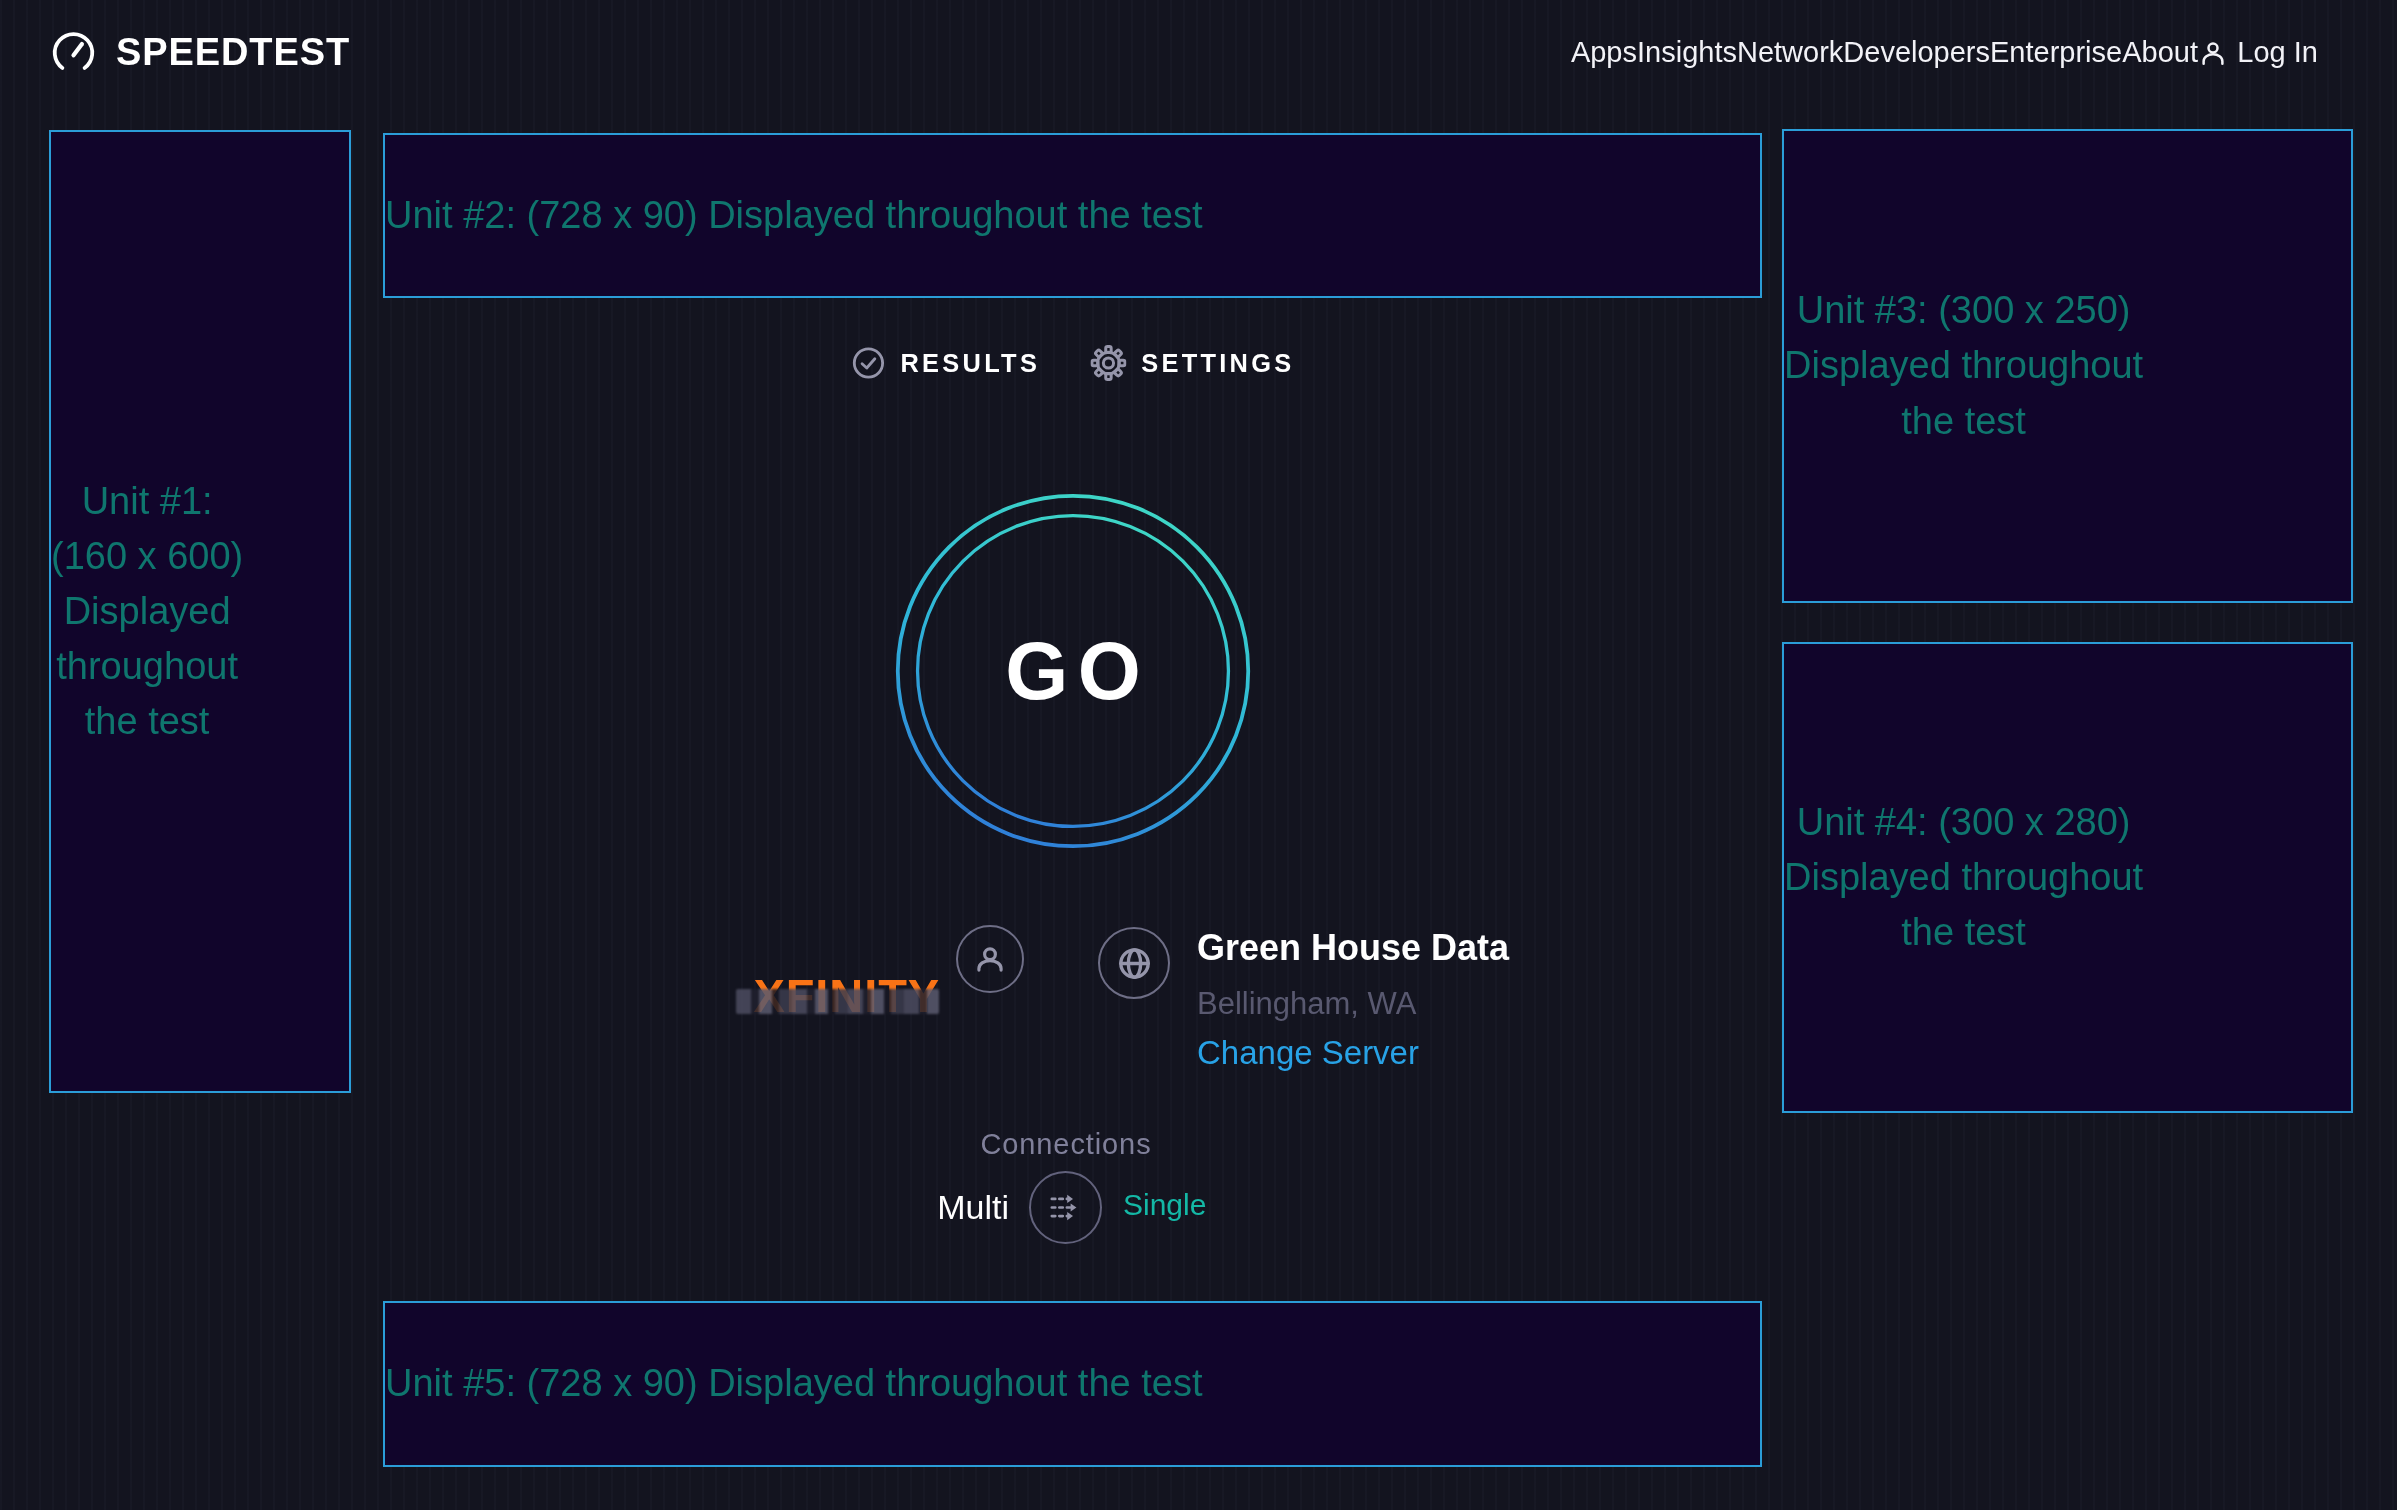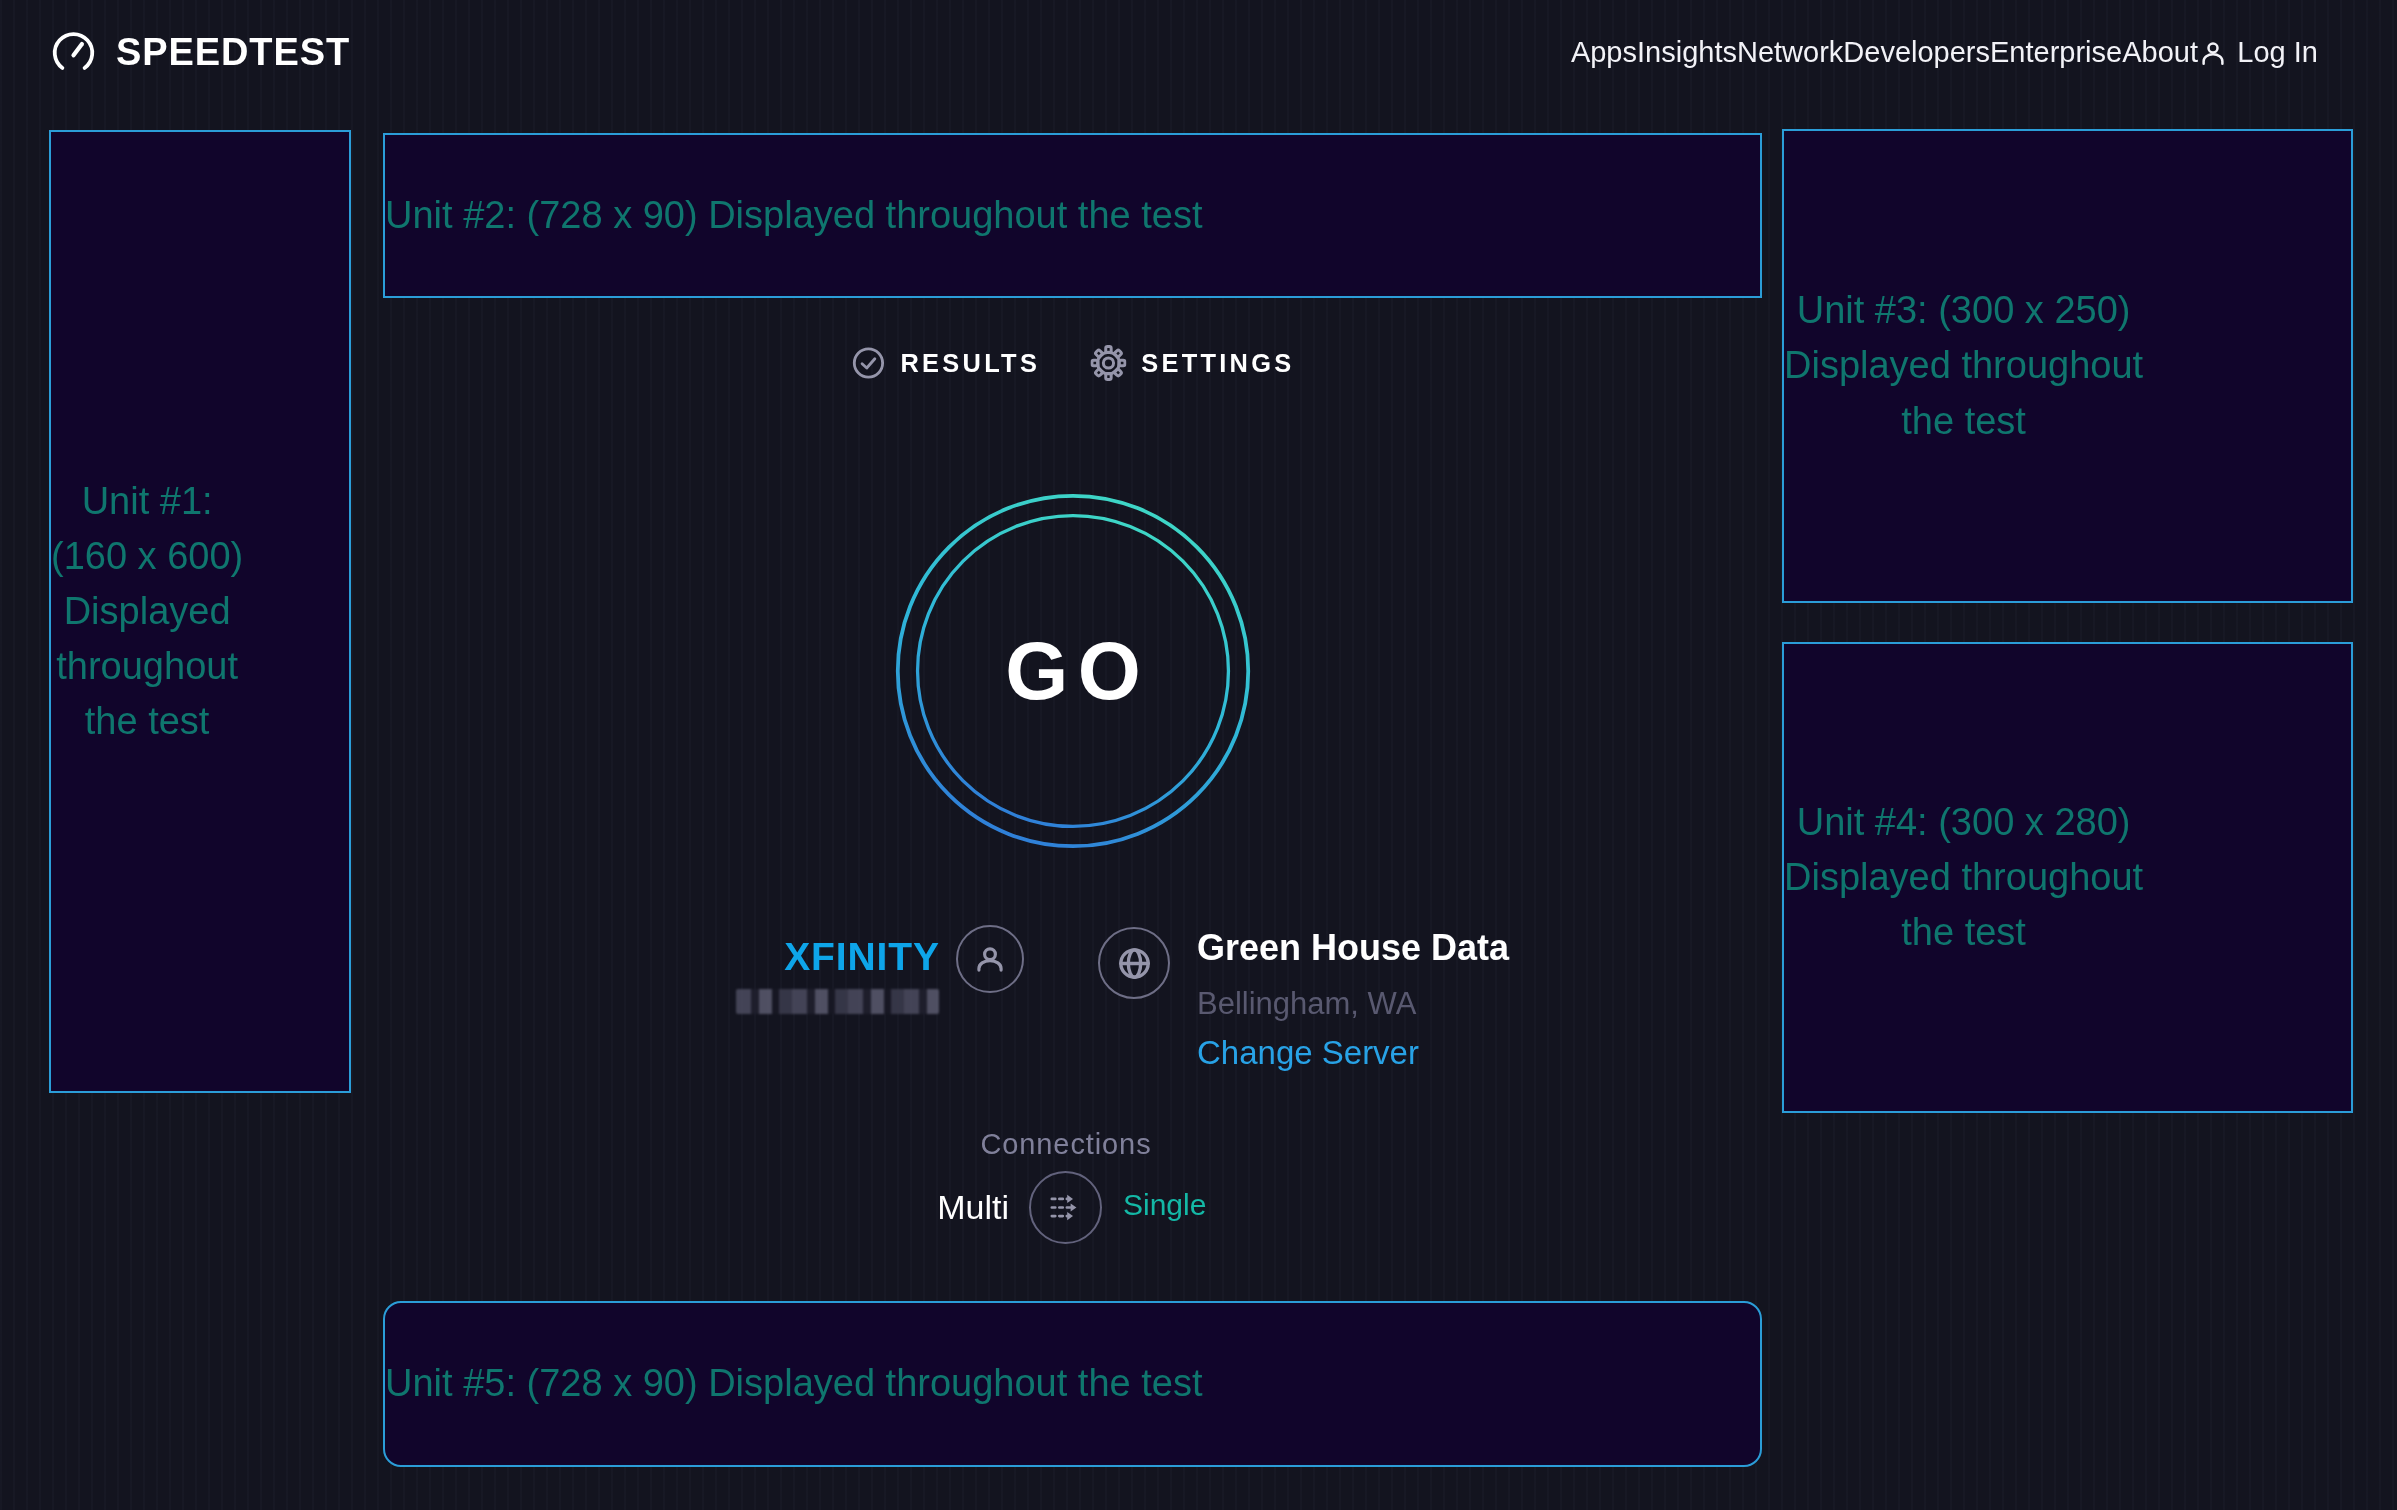--- a/index.html
+++ b/index.html
@@ -26,35 +26,35 @@
   .ad{
     position:absolute;box-sizing:border-box;
     background:#11052b;border:2.8px solid #2b9dd8;
     display:flex;align-items:center;justify-content:flex-start;text-align:center;
     font-size:38px;line-height:1.45;color:#0f766e;font-family:"Liberation Sans",sans-serif;
   }
   .ad-1{left:49px;top:130px;width:302px;height:963px;}
   .ad-2{left:383px;top:133px;width:1379px;height:165px;}
   .ad-3{left:1782px;top:129px;width:571px;height:474px;}
   .ad-4{left:1782px;top:642px;width:571px;height:471px;}
-  .ad-5{left:383px;top:1301px;width:1379px;height:166px;border-radius:18px;}
+  .ad-5{left:383px;top:1301px;width:1379px;height:166px;}
   
   .tabs-row{position:absolute;left:1073px;top:345px;transform:translateX(-50%);display:flex;align-items:center;gap:50px;}
   .tab{display:flex;align-items:center;gap:15px;cursor:pointer;}
   .tab-label{font-size:25.4px;font-weight:700;letter-spacing:3.3px;color:#ffffff;}
   .tab svg{display:block;}
   
   .go-wrap{position:absolute;left:894px;top:492px;width:358px;height:358px;cursor:pointer;}
   .go-wrap svg{position:absolute;inset:0;}
   .go-label{
     position:absolute;inset:0;display:flex;align-items:center;justify-content:center;
     font-size:81px;font-weight:600;letter-spacing:9.4px;color:#ffffff;padding-left:9.4px;
   }
   
-  .isp-name{position:absolute;left:716px;top:935px;width:224px;text-align:right;font-size:39px;font-weight:600;color:#0ea5e9;letter-spacing:0.9px;}
+  .isp-name{position:absolute;left:716px;top:968px;width:224px;text-align:right;font-size:47px;font-weight:600;color:#f97316;letter-spacing:0.9px;}
   .isp-ip{
     position:absolute;left:736px;top:989px;width:203px;height:24.5px;border-radius:1.9px;
     background:repeating-linear-gradient(90deg,#4c4c60 0 15px,#20202e 15px 22.6px,#5a5a6e 22.6px 36px,#181824 36px 43px,#3c3c4e 43px 56px);
     filter:blur(1.1px);opacity:.85;
   }
   .round-icon{position:absolute;border:2.8px solid #6e6e86;border-radius:50%;display:flex;align-items:center;justify-content:center;box-sizing:border-box;}
   .icon-person-big{left:956px;top:925px;width:68px;height:68px;}
   .icon-globe-big{left:1098px;top:927px;width:72px;height:72px;}
   .server-name{position:absolute;left:1197px;top:927px;font-size:36px;font-weight:600;color:#ffffff;}
   .server-loc{position:absolute;left:1197px;top:986px;font-size:31px;color:#595970;}

